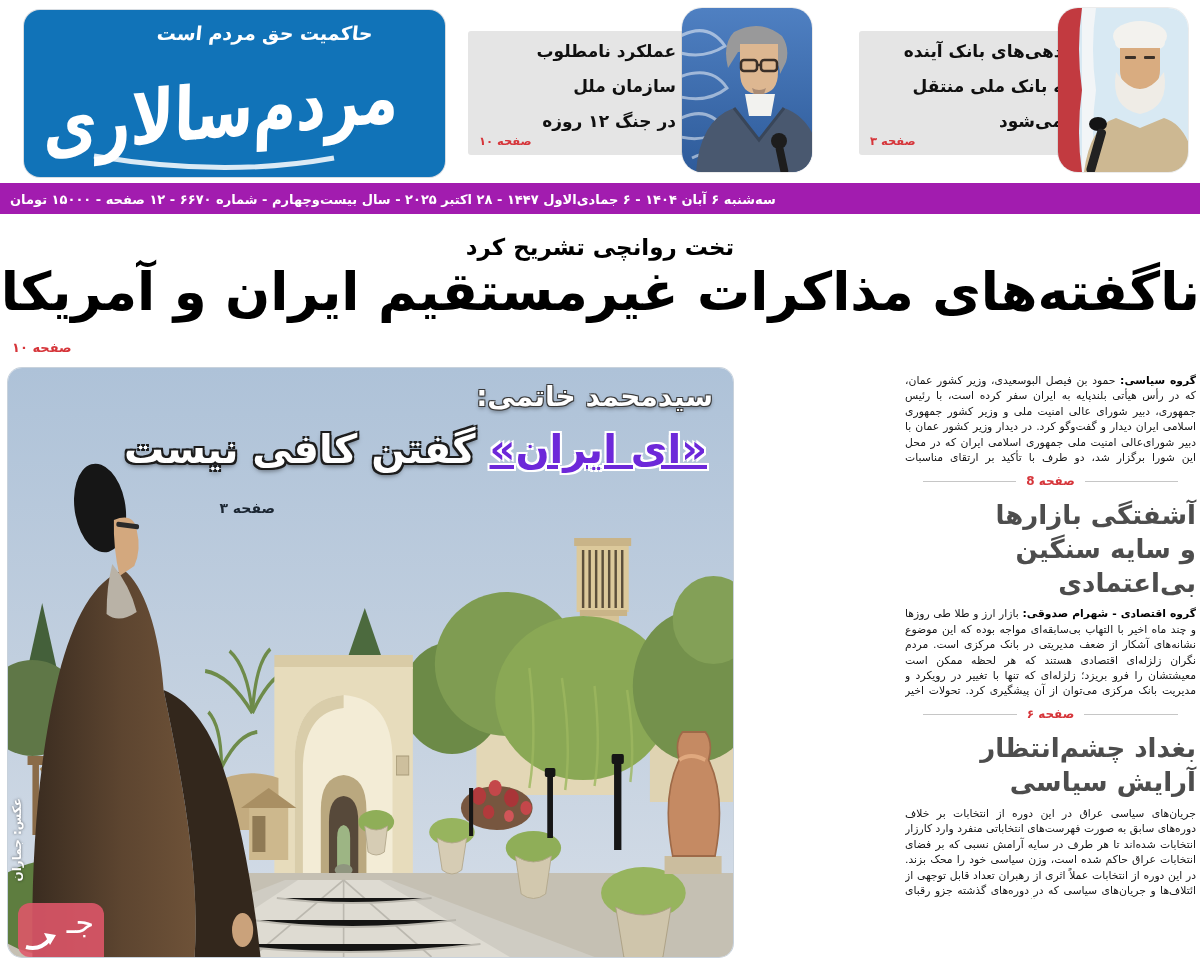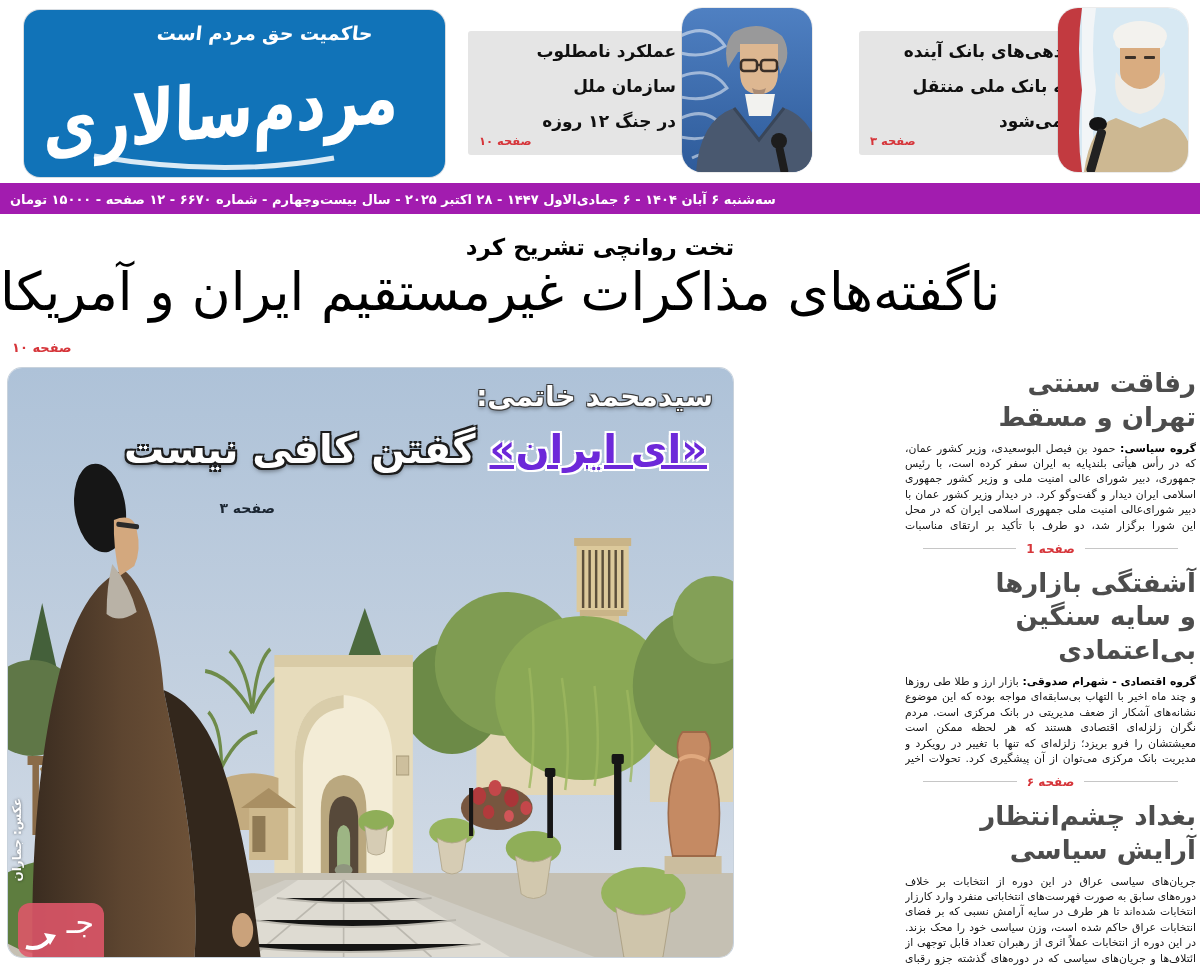--- a/index.html
+++ b/index.html
@@ -29,22 +29,22 @@
 
   .portrait{position:absolute;top:8px;width:130px;height:164px;border-radius:20px;
     overflow:hidden;z-index:3;box-shadow:0 0 0 1px rgba(0,0,0,.08);}
   .portrait-1{left:682px;}
   .portrait-2{left:1058px;}
   .portrait svg{display:block;width:100%;height:100%;}
 
   
   .kicker{position:absolute;left:0;top:234px;width:1200px;text-align:center;
     font-size:23px;font-weight:bold;color:#000;}
-  .headline{position:absolute;left:0;top:252px;width:1200px;text-align:left;
-    font-size:53px;font-weight:normal;color:#000;letter-spacing:-1px;line-height:1.5;}
+  .headline{position:absolute;left:0;top:252px;width:1200px;text-align:right;
+    font-size:53px;font-weight:bold;color:#000;letter-spacing:-1px;line-height:1.5;}
   .headline-pageref{position:absolute;left:12px;top:340px;color:#d6353a;font-size:13px;font-weight:bold;}
 
   
   .mainphoto{position:absolute;left:8px;top:368px;width:725px;height:589px;
     border-radius:14px;overflow:hidden;box-shadow:0 0 0 1px #c8d2dc;}
   .mainphoto > svg{position:absolute;inset:0;width:100%;height:100%;}
   .cap-name{position:absolute;top:12px;right:20px;color:#fff;font-size:28px;font-weight:bold;
     text-shadow:-1px -1px 0 #3a3a3a,1px -1px 0 #3a3a3a,-1px 1px 0 #3a3a3a,1px 1px 0 #3a3a3a,0 2px 4px rgba(0,0,0,.45);}
   .cap-quote{position:absolute;top:58px;right:26px;font-size:40px;font-weight:bold;white-space:nowrap;direction:rtl;}
   .q-red{color:#6d28d9;
@@ -345,28 +345,24 @@
       <svg width="34" height="20" viewBox="0 0 34 20">
         <path d="M2,16 q14,4 24,-8" stroke="#ffffff" stroke-width="4" fill="none"></path>
         <path d="M20,2 L32,4 L26,14 Z" fill="#ffffff"></path>
       </svg>
     </div>
   </div>
 
   <div class="rightcol">
 
     <div class="article">
-      <div class="art-title">
-        <div>رفاقت سنتی</div>
-        <div>تهران و مسقط</div>
-      </div>
       <p class="art-body"><b>گروه سیاسی:</b><span> حمود بن فیصل البوسعیدی، وزیر کشور عمان، که در رأس هیأتی بلندپایه به ایران سفر کرده است، با رئیس جمهوری، دبیر شورای عالی امنیت ملی و وزیر کشور جمهوری اسلامی ایران دیدار و گفت‌وگو کرد. در دیدار وزیر کشور عمان با دبیر شورای‌عالی امنیت ملی جمهوری اسلامی ایران که در محل این شورا برگزار شد، دو طرف با تأکید بر ارتقای مناسبات اقتصادی، بر گسترش همکاری‌های دوجانبه در حوزه‌های سیاسی، امنیتی و نظامی و همچنین...</span></p>
       <div class="pagerow">
         <span class="rule"></span>
-        <span class="pg">صفحه 1</span>
+        <span class="pg">صفحه 8</span>
         <span class="rule"></span>
       </div>
     </div>
 
     <div class="article">
       <div class="art-title">
         <div>آشفتگی بازارها</div>
         <div>و سایه سنگین بی‌اعتمادی</div>
       </div>
       <p class="art-body"><b>گروه اقتصادی - شهرام صدوقی:</b><span> بازار ارز و طلا طی روزها و چند ماه اخیر با التهاب بی‌سابقه‌ای مواجه بوده که این موضوع نشانه‌های آشکار از ضعف مدیریتی در بانک مرکزی است. مردم نگران زلزله‌ای اقتصادی هستند که هر لحظه ممکن است معیشتشان را فرو بریزد؛ زلزله‌ای که تنها با تغییر در رویکرد و مدیریت بانک مرکزی می‌توان از آن پیشگیری کرد. تحولات اخیر در بازار ارز و طلا به یکی از مهم‌ترین دغدغه‌های افکار عمومی در ماه‌های اخیر تبدیل شده است...</span></p>

